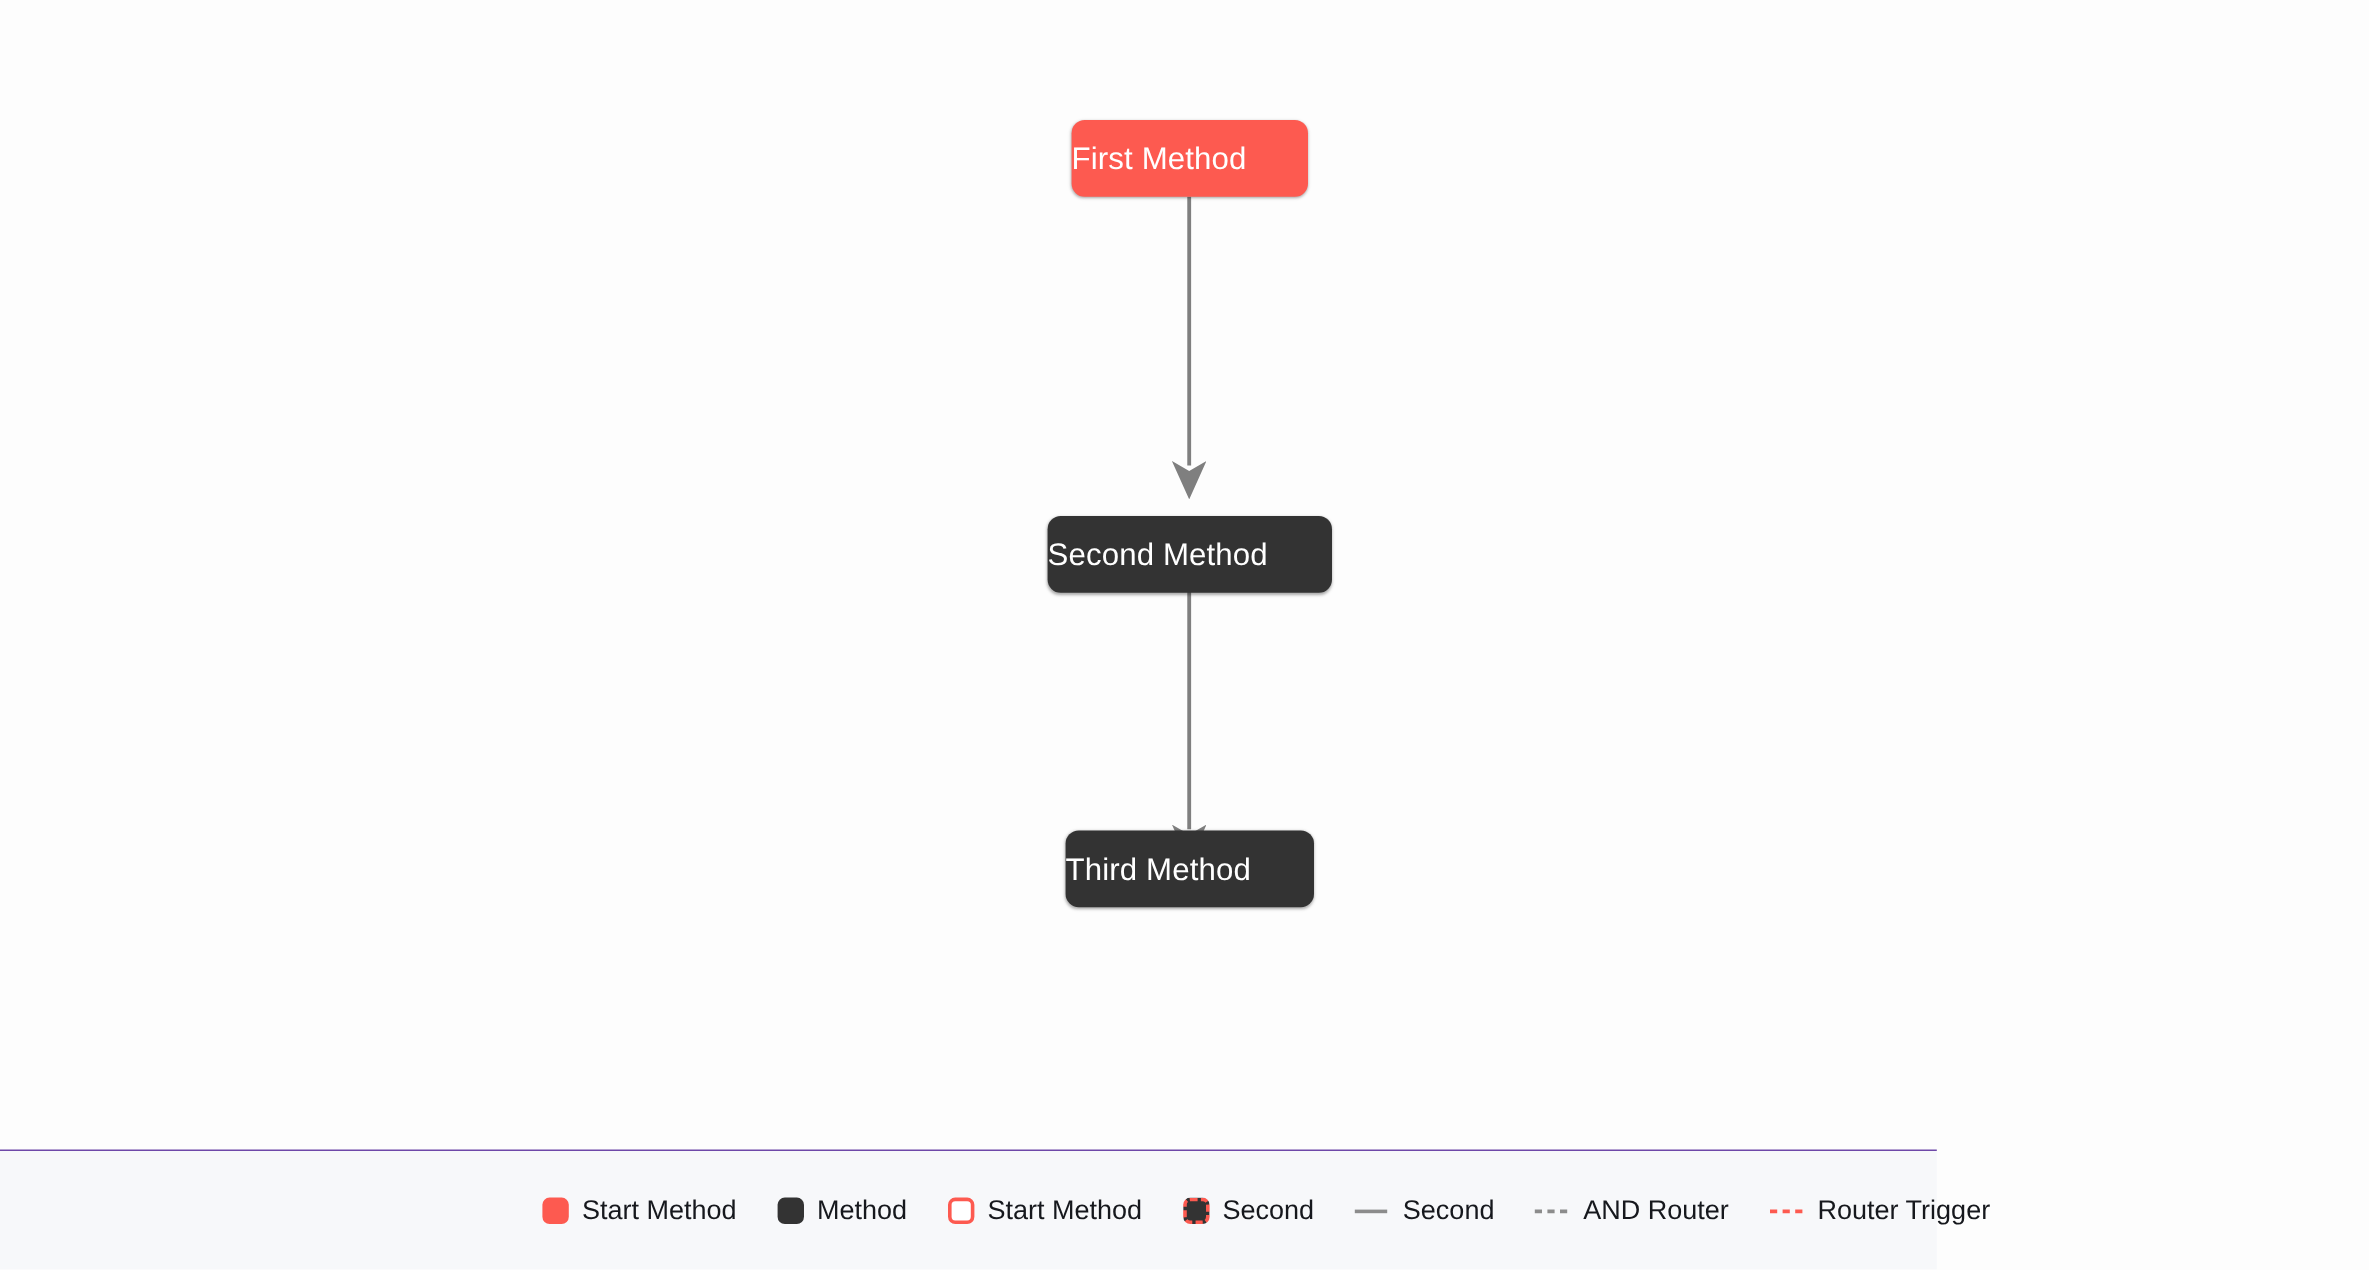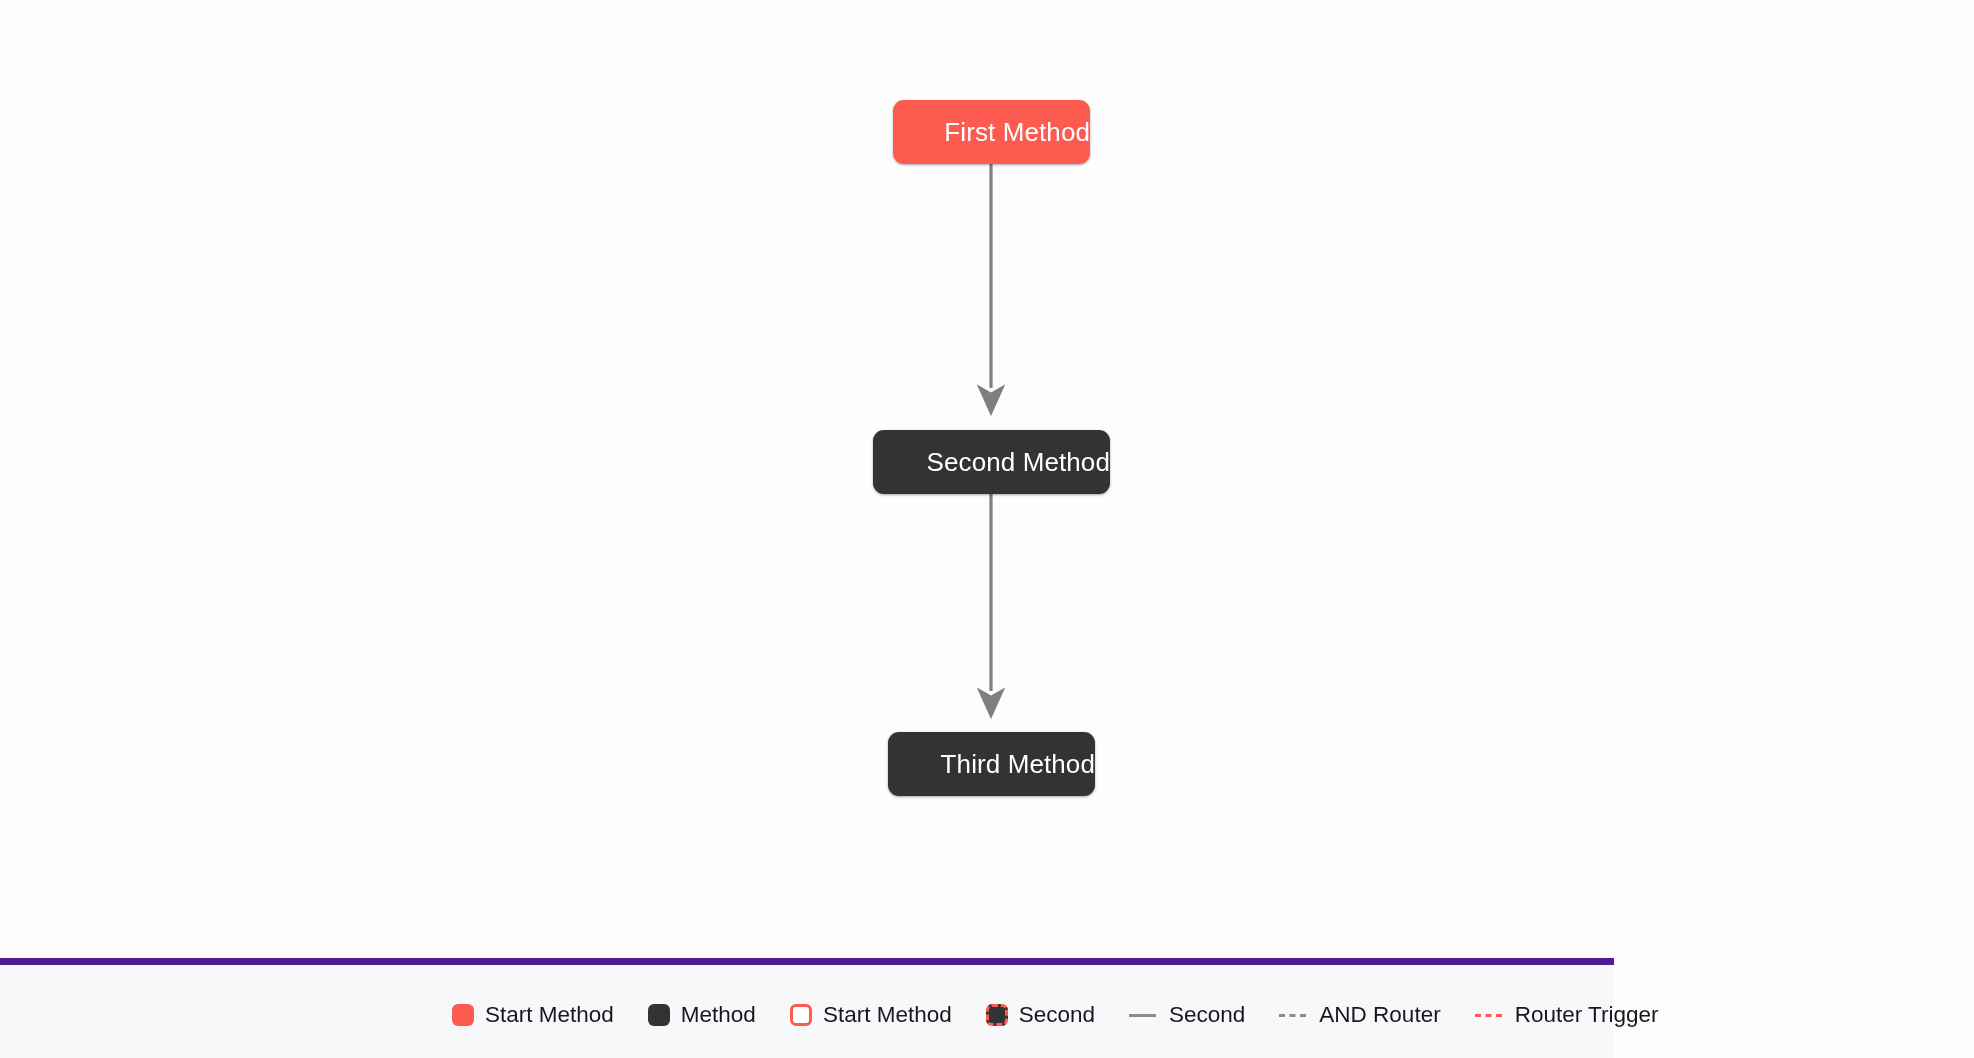--- a/index.html
+++ b/index.html
@@ -32,21 +32,21 @@
     width: 1974px;
     height: 958px;
     pointer-events: none;
   }
 
   
   .node {
     position: absolute;
     display: flex;
     align-items: center;
-    justify-content: flex-end;
+    justify-content: flex-start;
     border-radius: 11px;
     box-sizing: border-box;
     font-size: 26px;
     line-height: 1;
     letter-spacing: 0.1px;
     white-space: nowrap;
     box-shadow: 0 1px 3px rgba(0,0,0,0.22), 0 1px 2px rgba(0,0,0,0.14);
     cursor: pointer;
   }
   .node-label {
@@ -56,31 +56,31 @@
     background: #fd5a50;
     color: #ffffff;
   }
   .node-method {
     background: #333333;
     color: #ffffff;
   }
 
   #node-first  { left: 893px; top: 100px;  width: 197px; height: 64px; }
   #node-second { left: 873px; top: 400px;  width: 237px; height: 64px; margin-top: 30px; }
-  #node-third  { left: 888px; top: 732px;  width: 207px; height: 64px; }
+  #node-third  { left: 888px; top: 692px;  width: 207px; height: 64px; }
 
   
   #legend-bar {
     position: absolute;
     left: 0;
     top: 958px;
     width: 1614px;
     height: 100px;
     background: #f7f8fa;
-    border-top: 7px solid #4c1d95;
+    border-top: 1px solid #4c1d95;
     box-sizing: border-box;
     display: flex;
     align-items: center;
   }
 
   #legend-items {
     position: absolute;
     left: 452px;
     top: 0;
     height: 100px;

